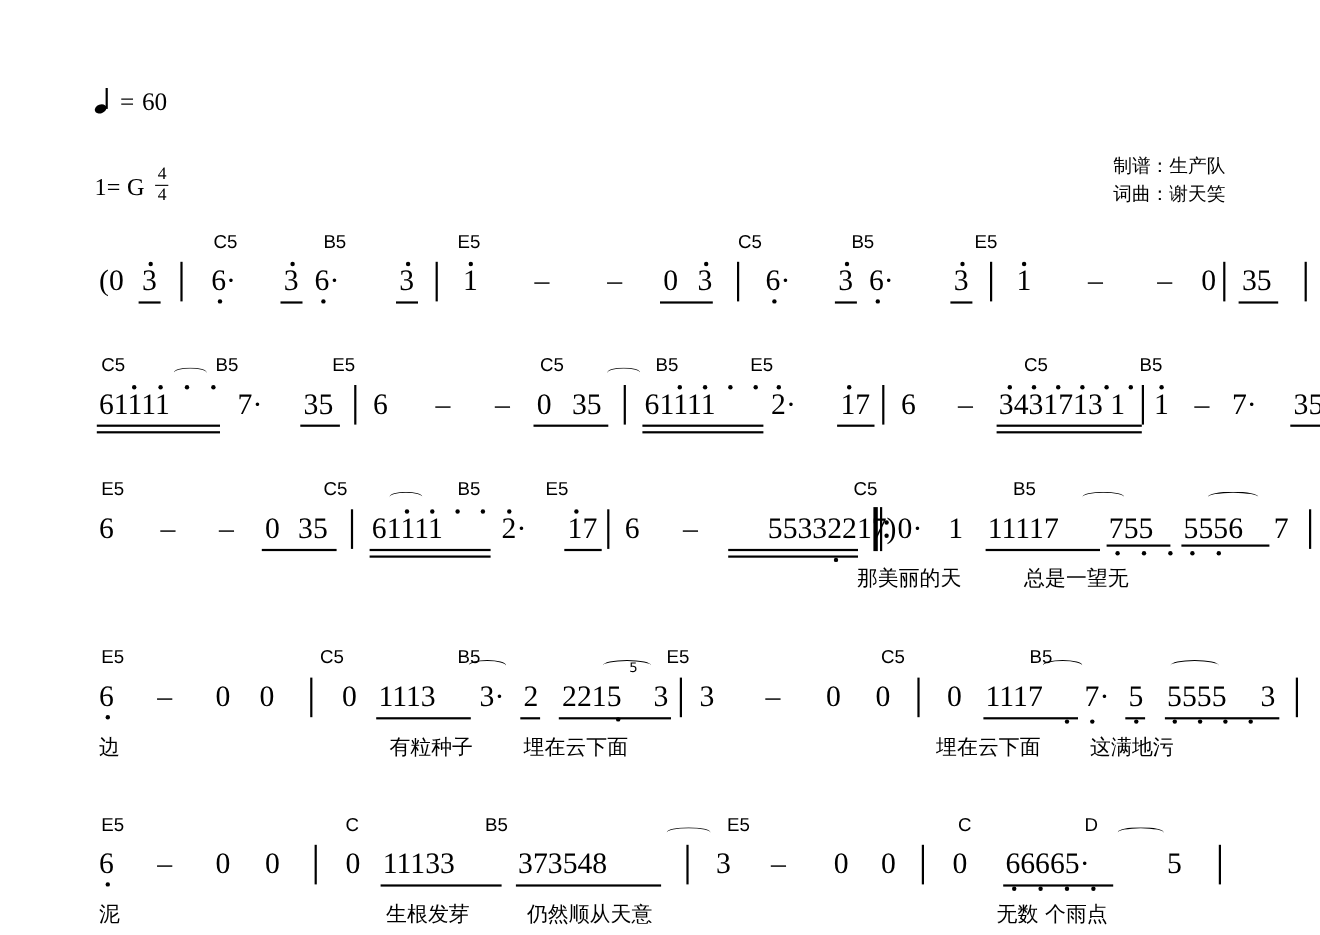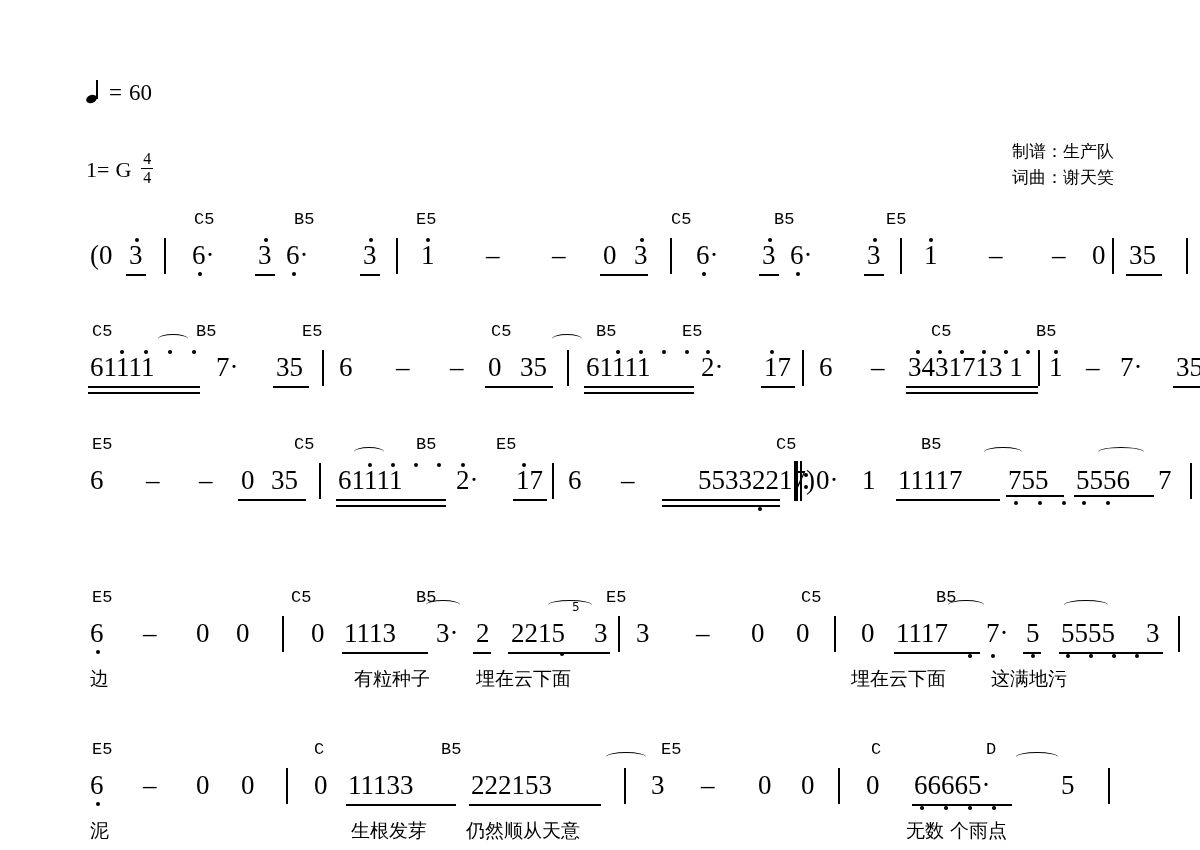--- a/index.html
+++ b/index.html
@@ -107,21 +107,21 @@
     left: 86px;
     width: 1030px;
   }
   .chordrow {
     position: relative;
     height: 22px;
   }
   .chord {
     position: absolute;
     font-size: 17px;
-    font-family: Liberation Mono, monospace;
+    font-family: Liberation Sans, sans-serif;
     white-space: nowrap;
   }
   .notesrow {
     position: relative;
     height: 56px;
   }
   .lyricrow {
     position: relative;
     height: 30px;
   }
@@ -417,20 +417,24 @@
       <span class="dotd" style="left:928px;top:44px"></span>
       <span class="dotd" style="left:952px;top:44px"></span>
       <span class="dotd" style="left:976px;top:44px"></span>
       <span class="beam" style="left:920px;top:38px;width:58px"></span>
       <span class="n" style="left:990px">5556</span>
       <span class="dotd" style="left:996px;top:44px"></span>
       <span class="dotd" style="left:1020px;top:44px"></span>
       <span class="beam" style="left:988px;top:38px;width:80px"></span>
       <span class="n" style="left:1072px">7</span>
       <span class="bar" style="left:1104px"></span>
+    </div>
+    <div class="lyricrow">
+      <span class="lyr" style="left:693px">那美丽的天</span>
+      <span class="lyr" style="left:845px">总是一望无</span>
     </div>
   </div>
 
   <div class="system" style="top:588px">
     <div class="chordrow">
       <span class="chord" style="left:6px">E5</span>
       <span class="chord" style="left:205px">C5</span>
       <span class="chord" style="left:330px">B5</span>
       <span class="chord" style="left:520px">E5</span>
       <span class="chord" style="left:715px">C5</span>
@@ -513,21 +517,21 @@
       <span class="dotd" style="left:10px;top:40px"></span>
       <span class="n" style="left:57px">–</span>
       <span class="n" style="left:110px">0</span>
       <span class="n" style="left:155px">0</span>
 
       <span class="bar" style="left:200px"></span>
 
       <span class="n" style="left:228px">0</span>
       <span class="n" style="left:262px">11133</span>
       <span class="beam" style="left:260px;top:42px;width:110px"></span>
-      <span class="n" style="left:385px">222153</span>
+      <span class="n" style="left:385px">373548</span>
       <span class="beam" style="left:383px;top:42px;width:132px"></span>
       <span class="n" style="left:565px">3</span>
 
       <span class="bar" style="left:538px"></span>
 
       <span class="n" style="left:615px">–</span>
       <span class="n" style="left:672px">0</span>
       <span class="n" style="left:715px">0</span>
 
       <span class="bar" style="left:752px"></span>
@@ -538,18 +542,18 @@
       <span class="dotd" style="left:858px;top:44px"></span>
       <span class="dotd" style="left:882px;top:44px"></span>
       <span class="dotd" style="left:906px;top:44px"></span>
       <span class="beam" style="left:826px;top:42px;width:100px"></span>
       <span class="n" style="left:975px">5</span>
       <span class="bar" style="left:1022px"></span>
     </div>
     <div class="lyricrow">
       <span class="lyr" style="left:4px">泥</span>
       <span class="lyr" style="left:265px">生根发芽</span>
-      <span class="lyr" style="left:380px">仍然顺从天意</span>
+      <span class="lyr" style="left:393px">仍然顺从天意</span>
       <span class="lyr" style="left:820px">无数 个雨点</span>
     </div>
   </div>
 
 </div>
 
 </body></html>

